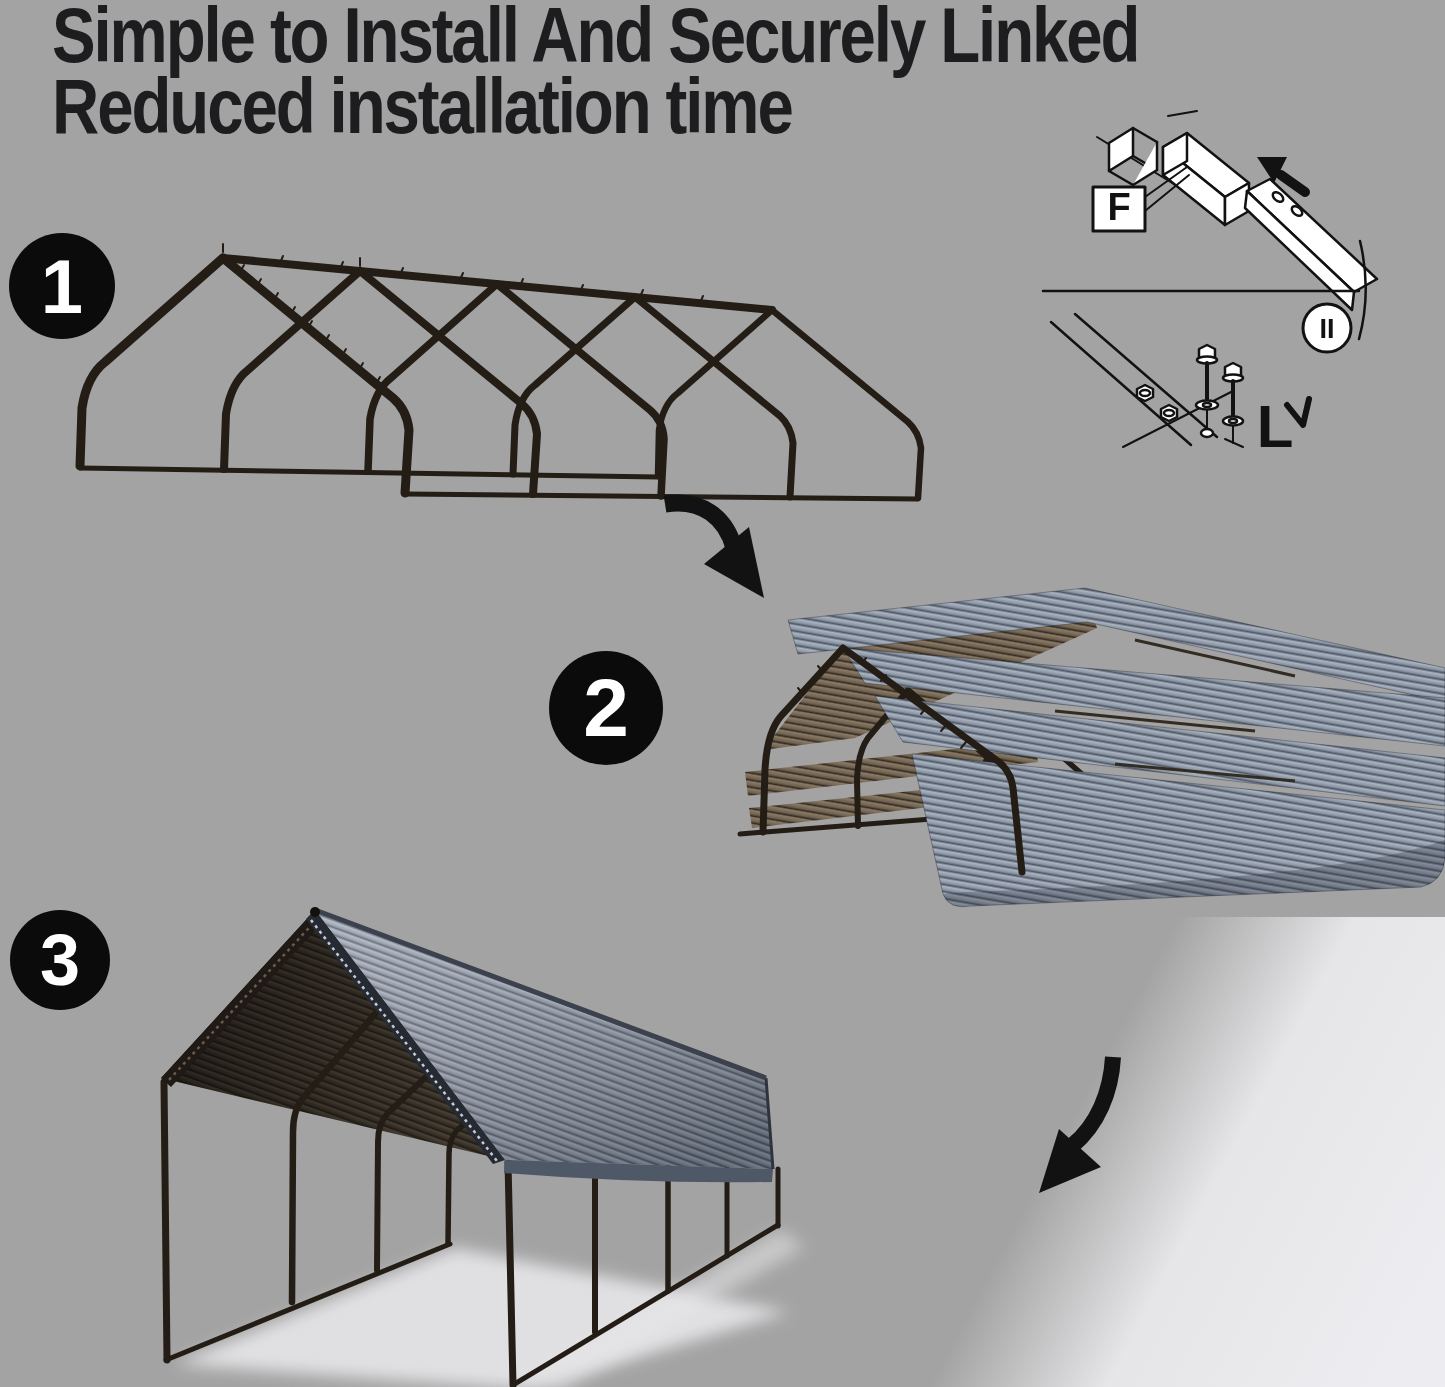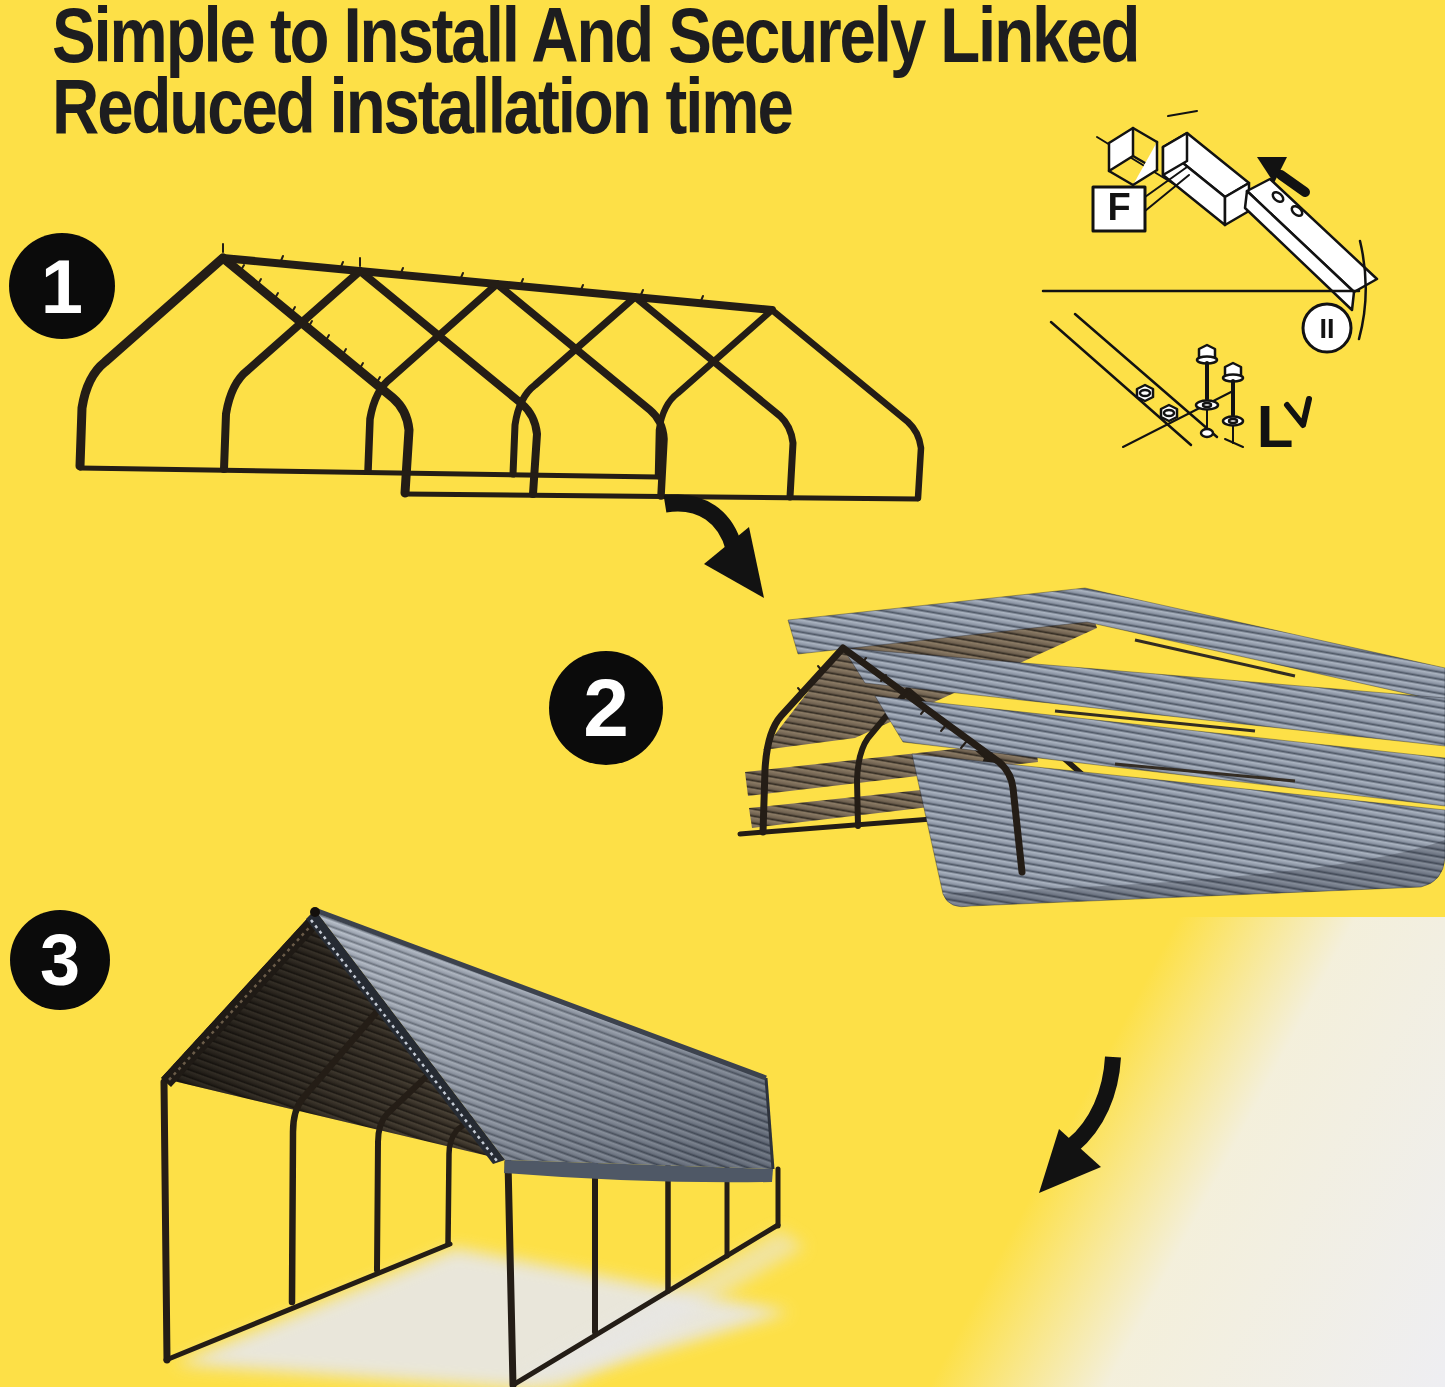--- a/index.html
+++ b/index.html
@@ -2,21 +2,21 @@
 <html style="--ink: #1d1d1f; --badge: #0b0b0b; --badge-text: #ffffff; --frame: #241d16; --steel-light: #aab3c0; --steel: #8b94a3; --steel-dark: #4f5866; --brown-light: #8a7a64; --brown: #6f6150; --brown-dark: #332c23; --shadow: #e7e7ea; --line: #121212;"><head>
 <meta charset="utf-8">
 <style>
   :root{
     --ink:#1d1d1f; --badge:#0b0b0b; --badge-text:#ffffff; --frame:#241d16;
     --steel-light:#aab3c0; --steel:#8b94a3; --steel-dark:#4f5866;
     --brown-light:#8a7a64; --brown:#6f6150; --brown-dark:#332c23;
     --shadow:#e7e7ea; --line:#121212;
   }
   html,body{margin:0;padding:0;background:#ffffff;}
-  .canvas{position:relative;width:1445px;height:1387px;background:#fde047;overflow:hidden;
+  .canvas{position:relative;width:1445px;height:1387px;background:#a3a3a3;overflow:hidden;
           font-family:"Liberation Sans", sans-serif;}
   .title{position:absolute;left:52px;top:0px;color:var(--ink);font-weight:700;
          font-size:77px;line-height:0.92;letter-spacing:-2.5px;
          transform:scaleX(0.85);transform-origin:left top;white-space:nowrap;}
   .badge{position:absolute;border-radius:50%;background:var(--badge);color:var(--badge-text);
          display:flex;align-items:center;justify-content:center;font-weight:700;}
   .badge-1{left:9px;top:233px;width:106px;height:106px;font-size:76px;}
   .badge-2{left:549px;top:651px;width:114px;height:114px;font-size:82px;}
   .badge-3{left:10px;top:910px;width:100px;height:100px;font-size:72px;}
   .scene{position:absolute;}

